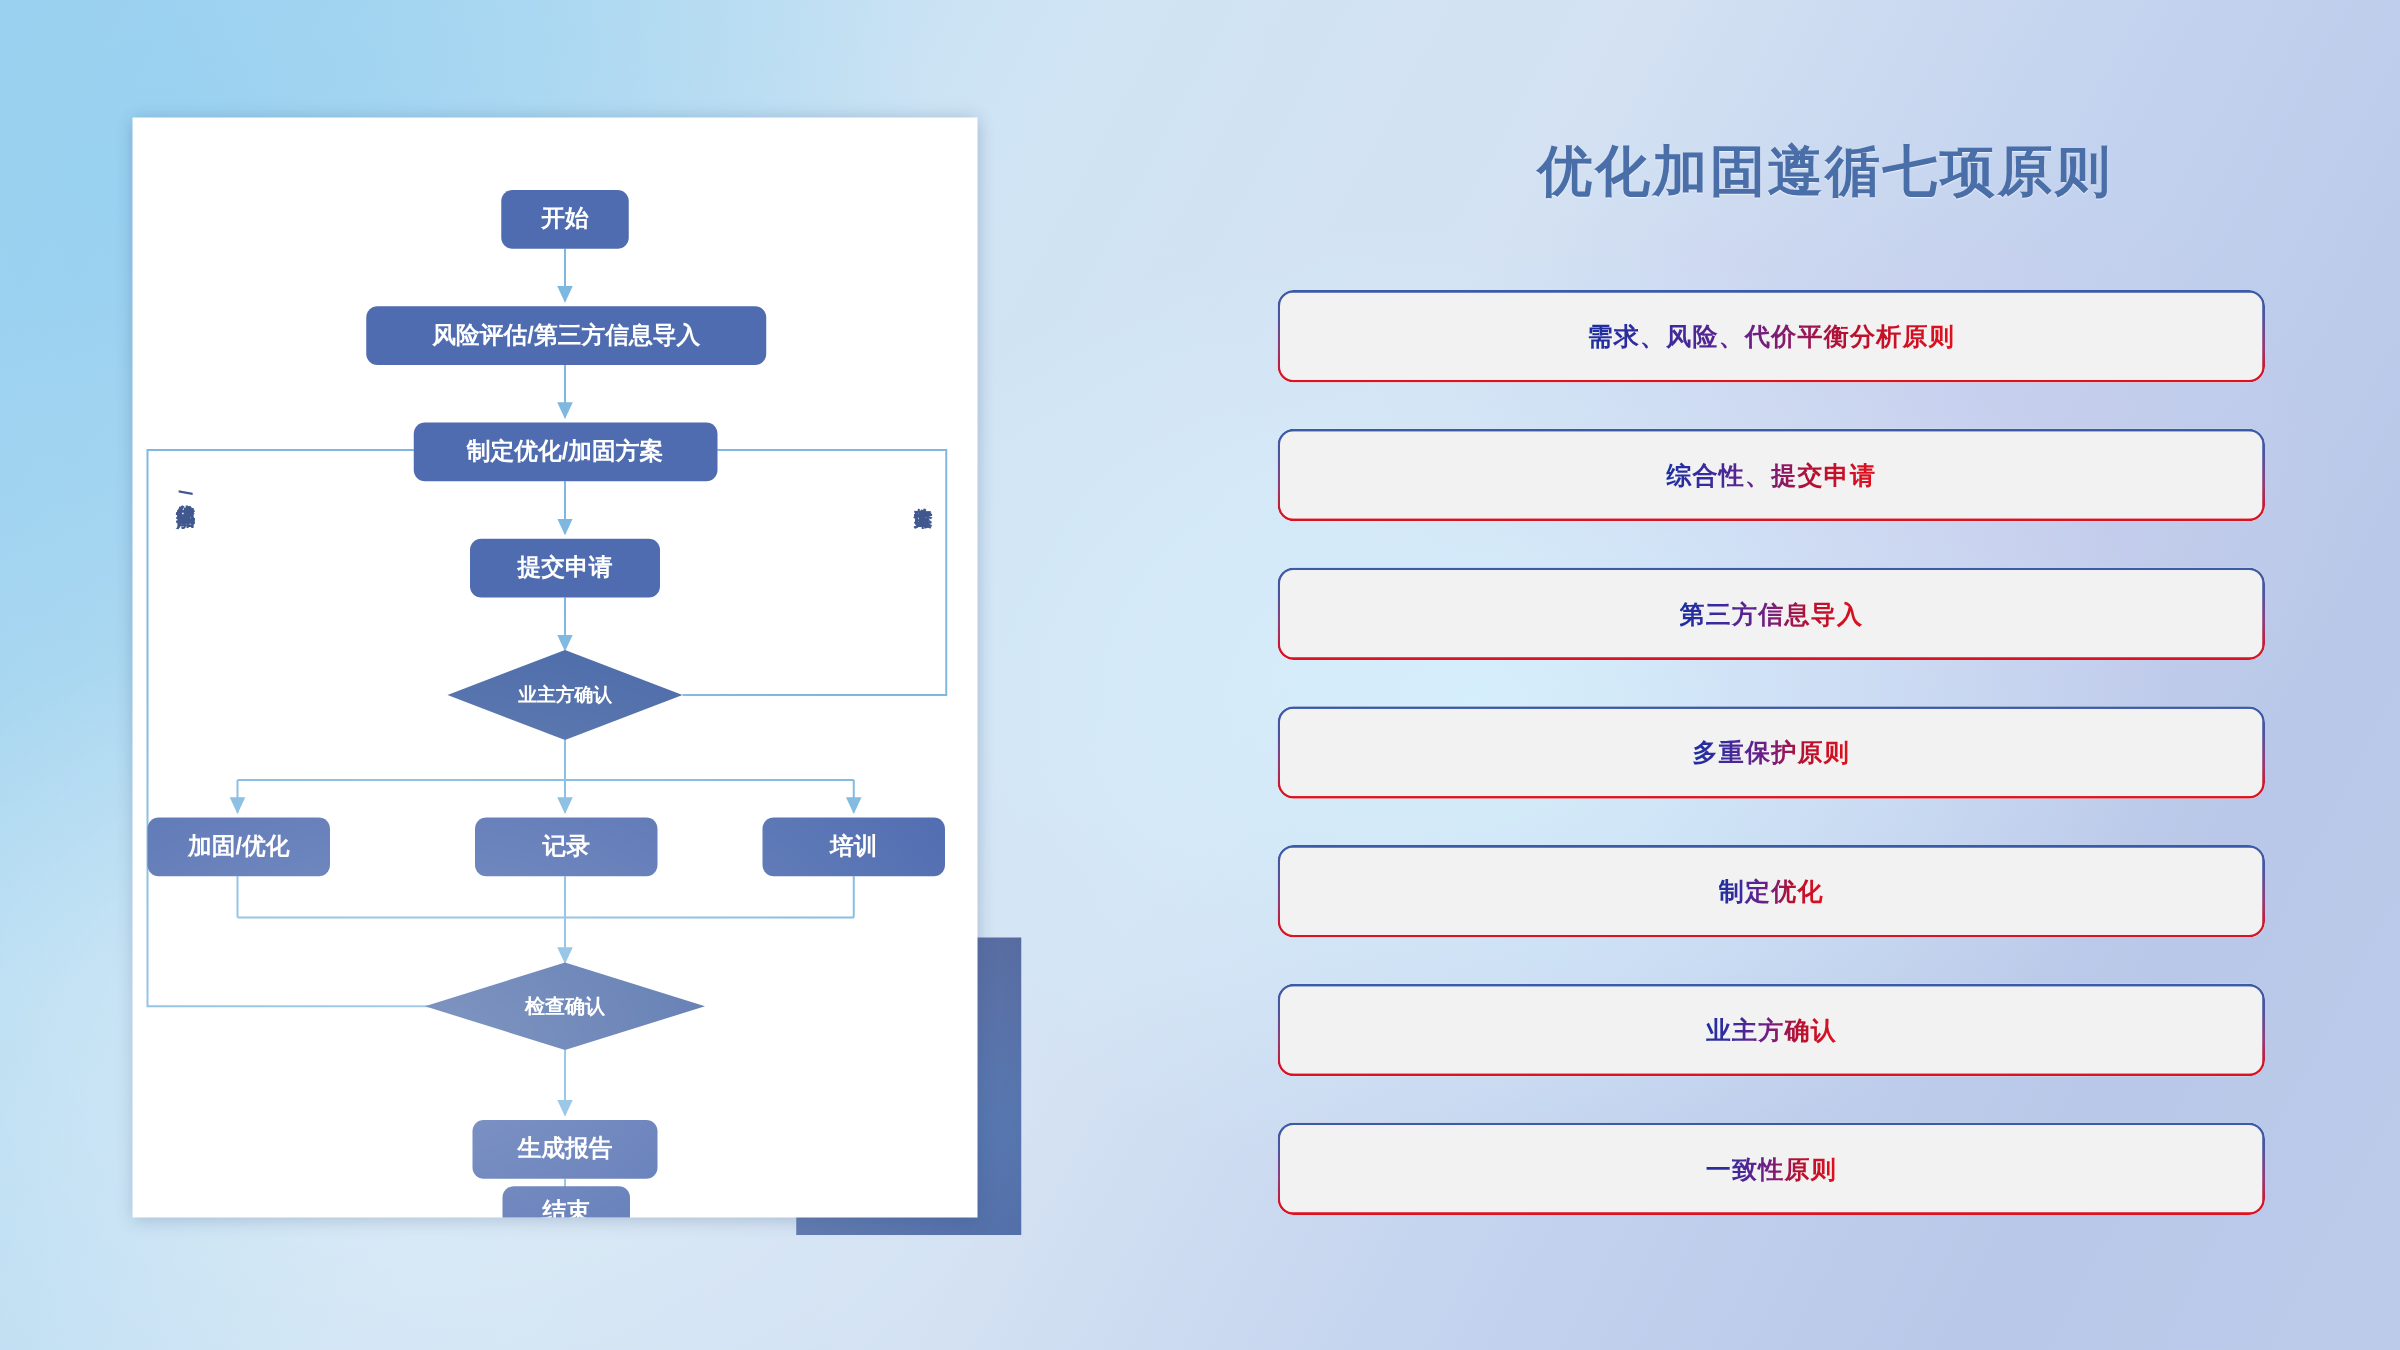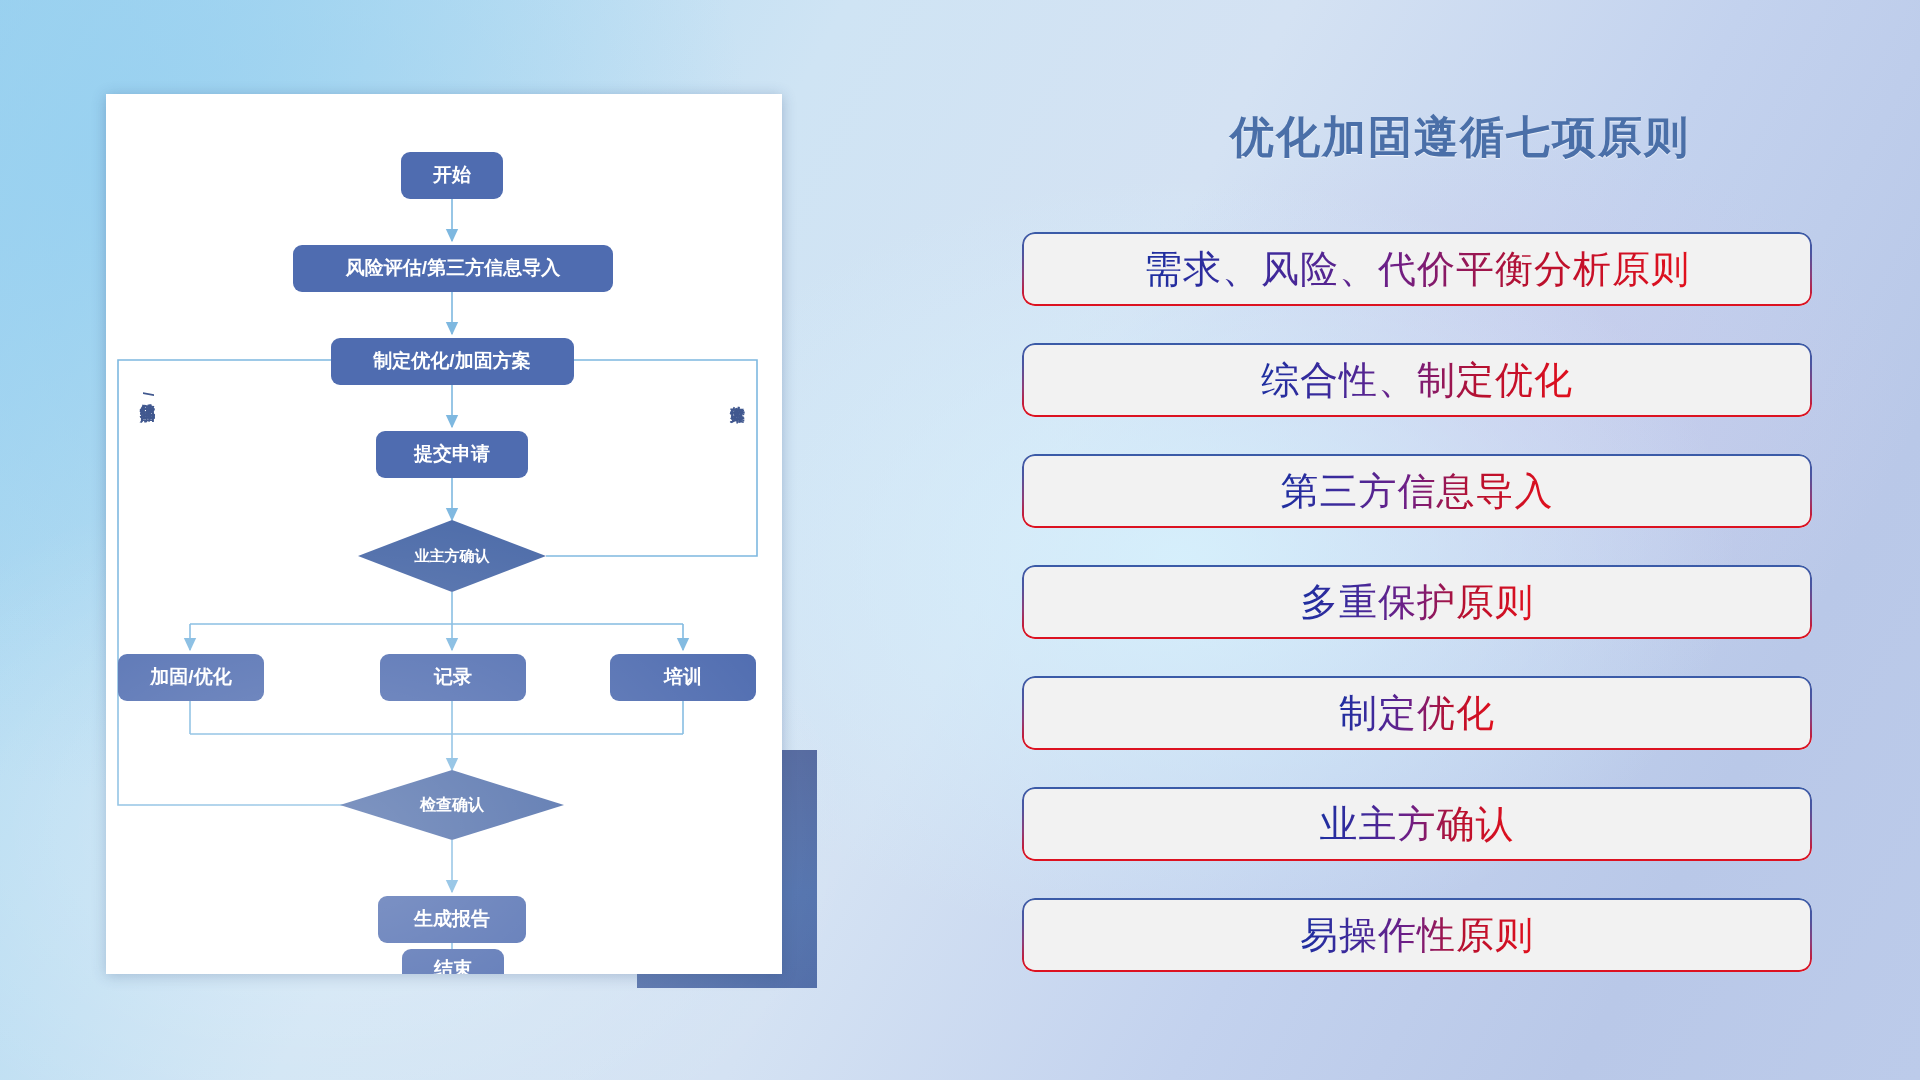--- a/index.html
+++ b/index.html
@@ -70,21 +70,21 @@
   .principle:before{
     content:"";position:absolute;inset:0;border-radius:13px;
     padding:2.2px;
     background:linear-gradient(180deg,#3a5ba8 0%,#4a55a0 28%,#8e3c78 60%,#d1142a 88%,#de1220 100%);
     -webkit-mask:linear-gradient(#fff 0 0) content-box,linear-gradient(#fff 0 0);
     -webkit-mask-composite:xor;mask-composite:exclude;
     pointer-events:none;
   }
   .principle-text{
     position:relative;z-index:2;
-    font-size:38px;font-weight:400;letter-spacing:1px;
+    font-size:20px;font-weight:700;letter-spacing:1px;
     font-family:"Liberation Sans","DejaVu Sans",sans-serif;
     background:linear-gradient(95deg,#1c2fa0 0%,#3c2a9c 22%,#6e1f86 46%,#b7102f 70%,#e2101c 100%);
     -webkit-background-clip:text;background-clip:text;
     -webkit-text-fill-color:transparent;color:transparent;
     white-space:nowrap;
   }
 </style>
 </head>
 <body>
 
@@ -165,33 +165,33 @@
   </div>
 
   <div class="right-panel">
     <div class="panel-title">优化加固遵循七项原则</div>
 
     <div class="principles">
       <div class="principle">
         <span class="principle-text">需求、风险、代价平衡分析原则</span>
       </div>
       <div class="principle">
-        <span class="principle-text">综合性、制定优化</span>
+        <span class="principle-text">综合性、提交申请</span>
       </div>
       <div class="principle">
         <span class="principle-text">第三方信息导入</span>
       </div>
       <div class="principle">
         <span class="principle-text">多重保护原则</span>
       </div>
       <div class="principle">
         <span class="principle-text">制定优化</span>
       </div>
       <div class="principle">
         <span class="principle-text">业主方确认</span>
       </div>
       <div class="principle">
-        <span class="principle-text">易操作性原则</span>
+        <span class="principle-text">一致性原则</span>
       </div>
     </div>
   </div>
 
 </div>
 
 </body></html>

